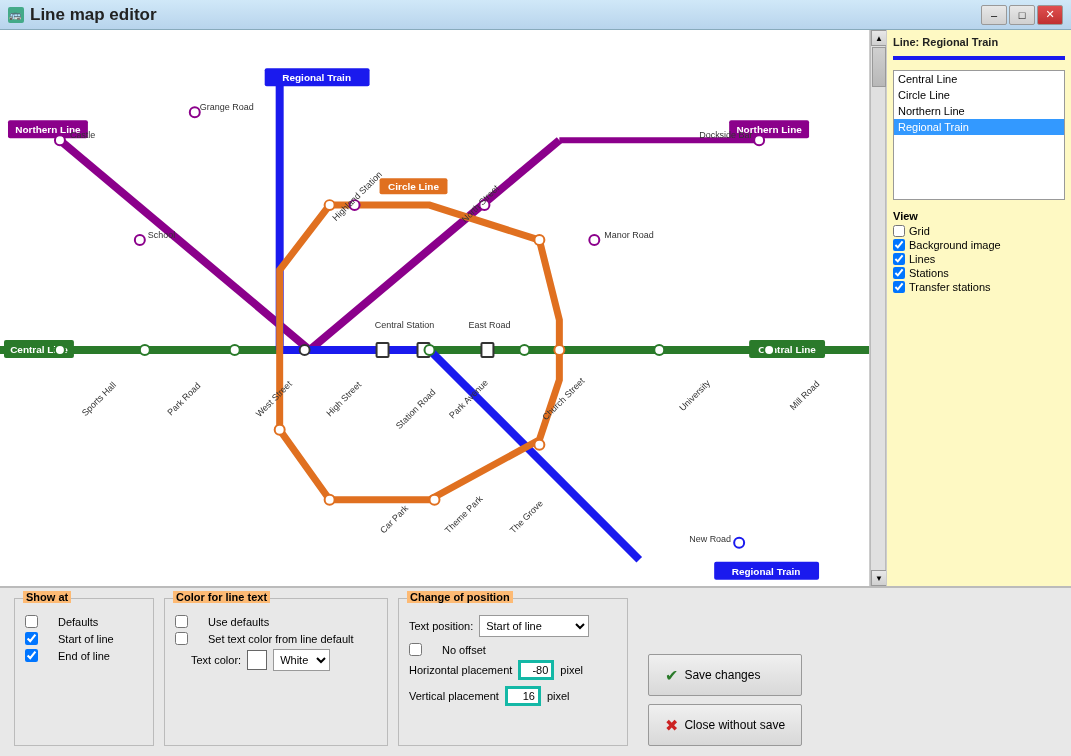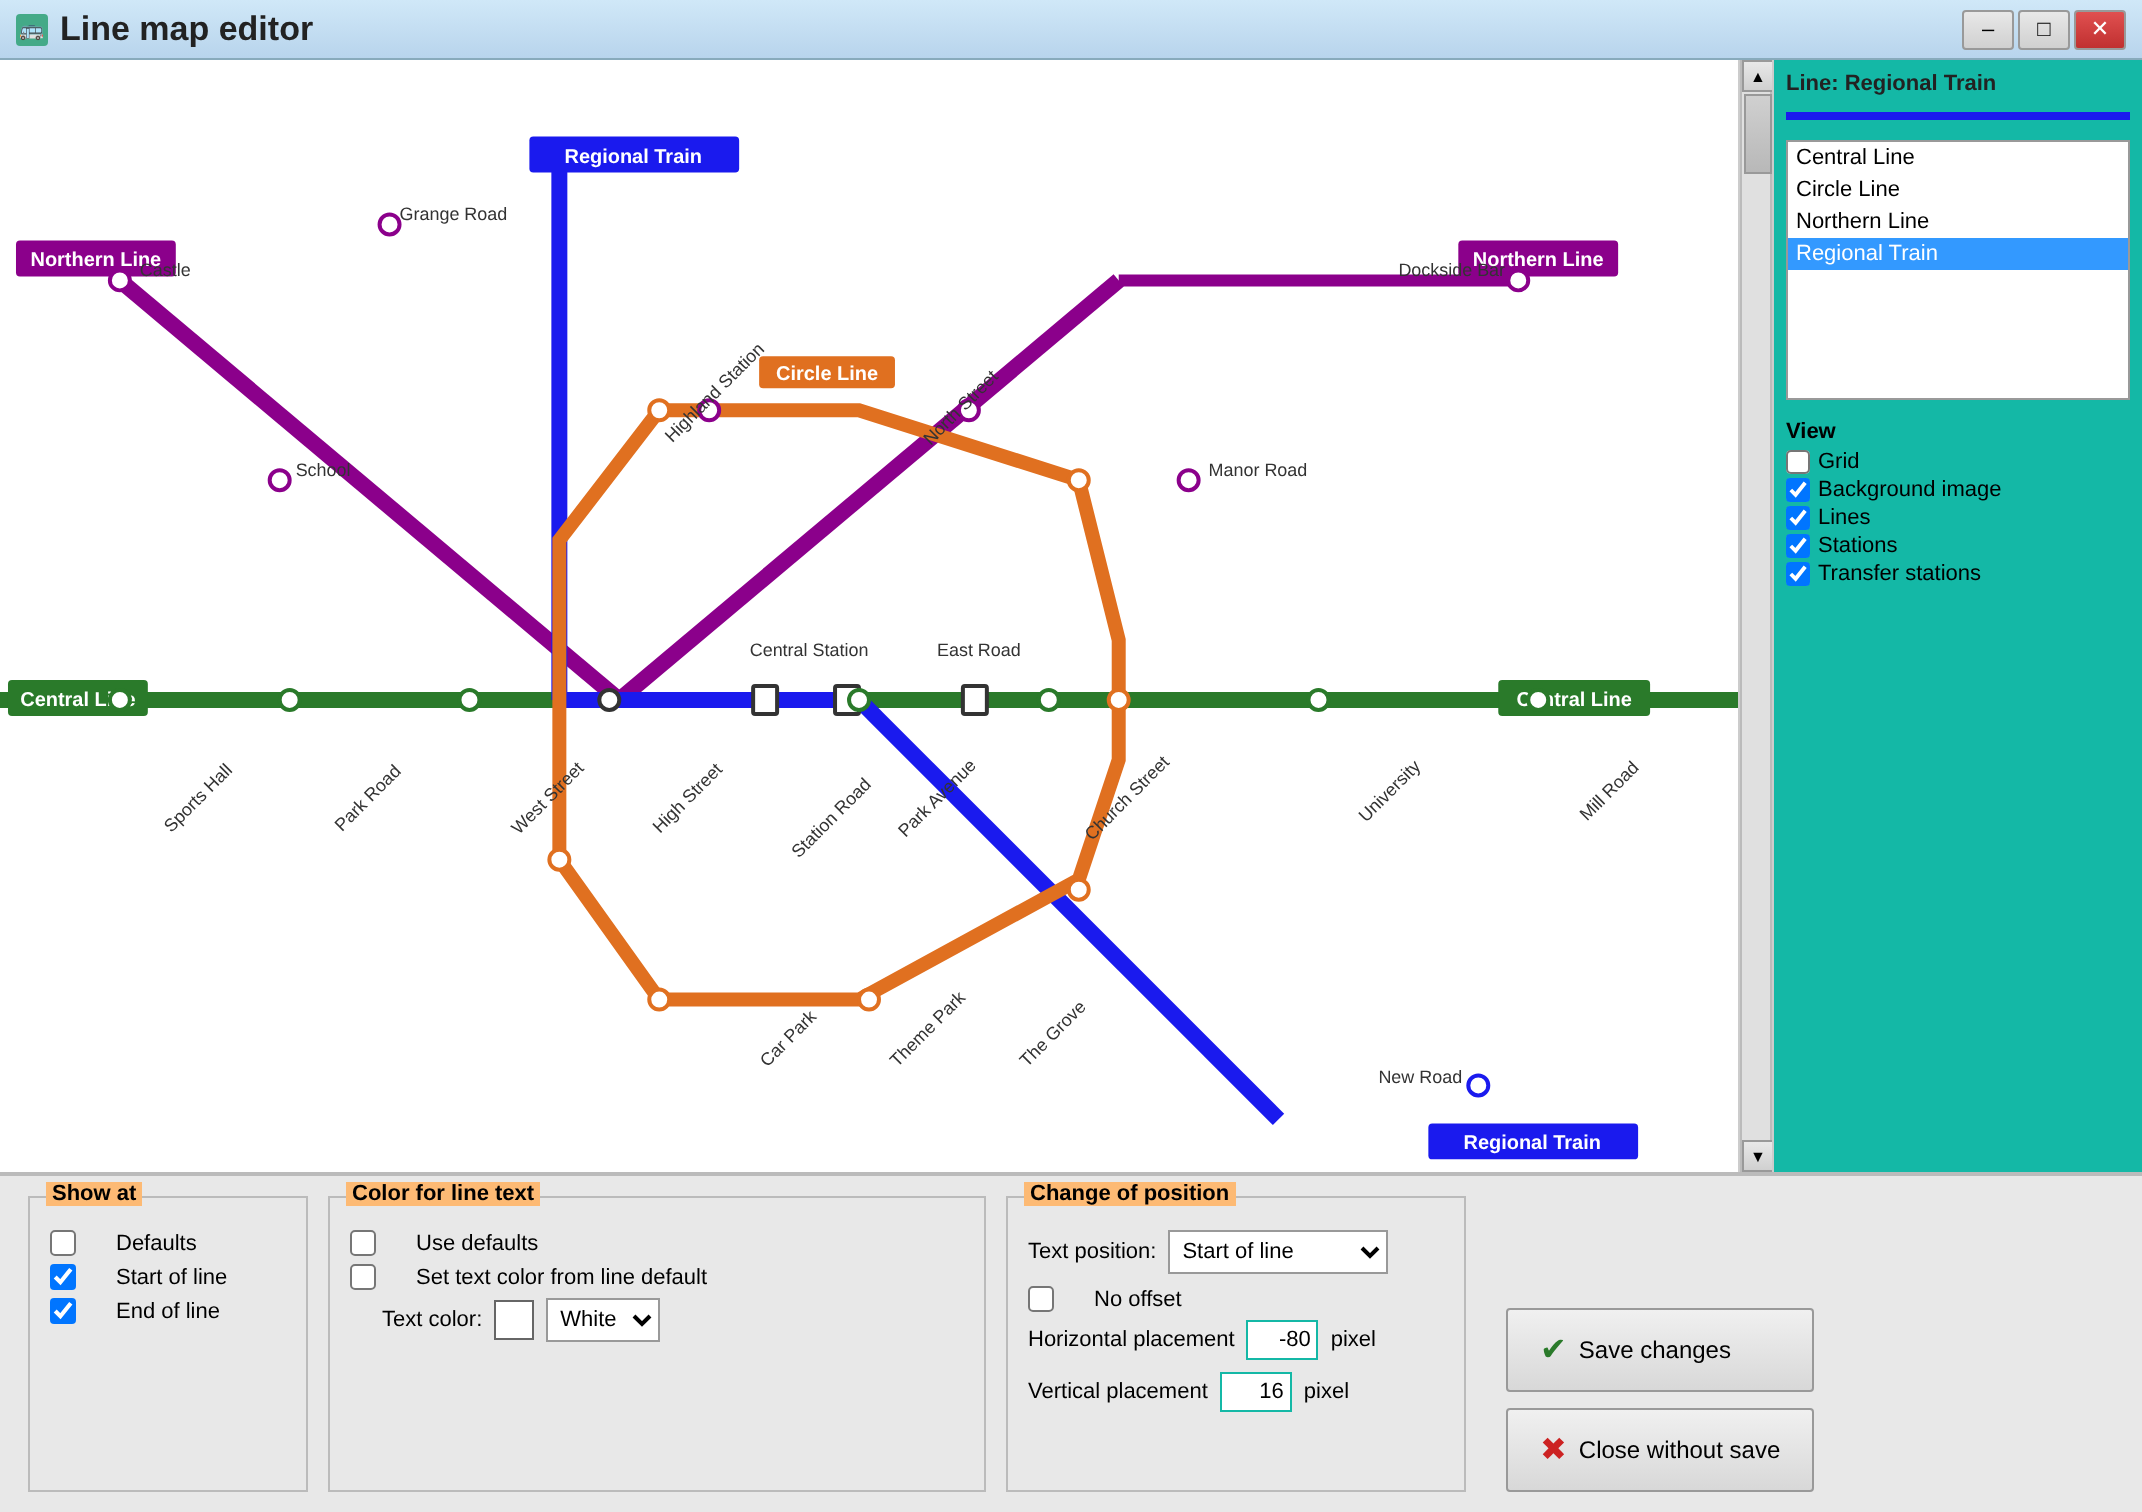--- a/index.html
+++ b/index.html
@@ -37,21 +37,21 @@
       flex: 1;
       background: white;
       position: relative;
       overflow: hidden;
       border-right: 1px solid #ccc;
     }
 
     
     .sidebar {
       width: 185px;
-      background: #14b8a6;
+      background: #fef9c3;
       border-left: 1px solid #ccc;
       padding: 6px;
       display: flex;
       flex-direction: column;
       gap: 6px;
     }
 
     .line-label {
       font-size: 11px;
       font-weight: bold;
@@ -123,21 +123,21 @@
       position: absolute;
       top: -8px;
       left: 8px;
       background: #fdba74;
       padding: 0 3px;
       font-size: 11px;
       font-weight: bold;
     }
 
     .show-at-section { width: 140px; }
-    .color-section { width: 329px; }
+    .color-section { width: 224px; }
     .position-section { width: 230px; }
 
     .checkbox-item { display: flex; align-items: center; gap: 20px; margin-bottom: 4px; font-size: 11px; }
     .checkbox-item input { width: 13px; height: 13px; }
 
     .form-row { display: flex; align-items: center; gap: 6px; margin-bottom: 6px; font-size: 11px; }
     .form-row label { white-space: nowrap; }
 
     .color-preview {
       width: 20px; height: 20px;
@@ -150,21 +150,21 @@
       height: 22px;
       font-size: 11px;
       border: 1px solid #999;
       background: white;
       padding: 0 2px;
     }
 
     input.pixel-input {
       width: 36px;
       height: 20px;
-      border: 1px solid #14b8a6;
+      border: 3px solid #14b8a6;
       font-size: 11px;
       text-align: right;
       padding: 0 3px;
     }
 
     .btn-action {
       height: 42px;
       padding: 0 16px;
       border: 1px solid #999;
       background: linear-gradient(to bottom, #f0f0f0, #d8d8d8);

